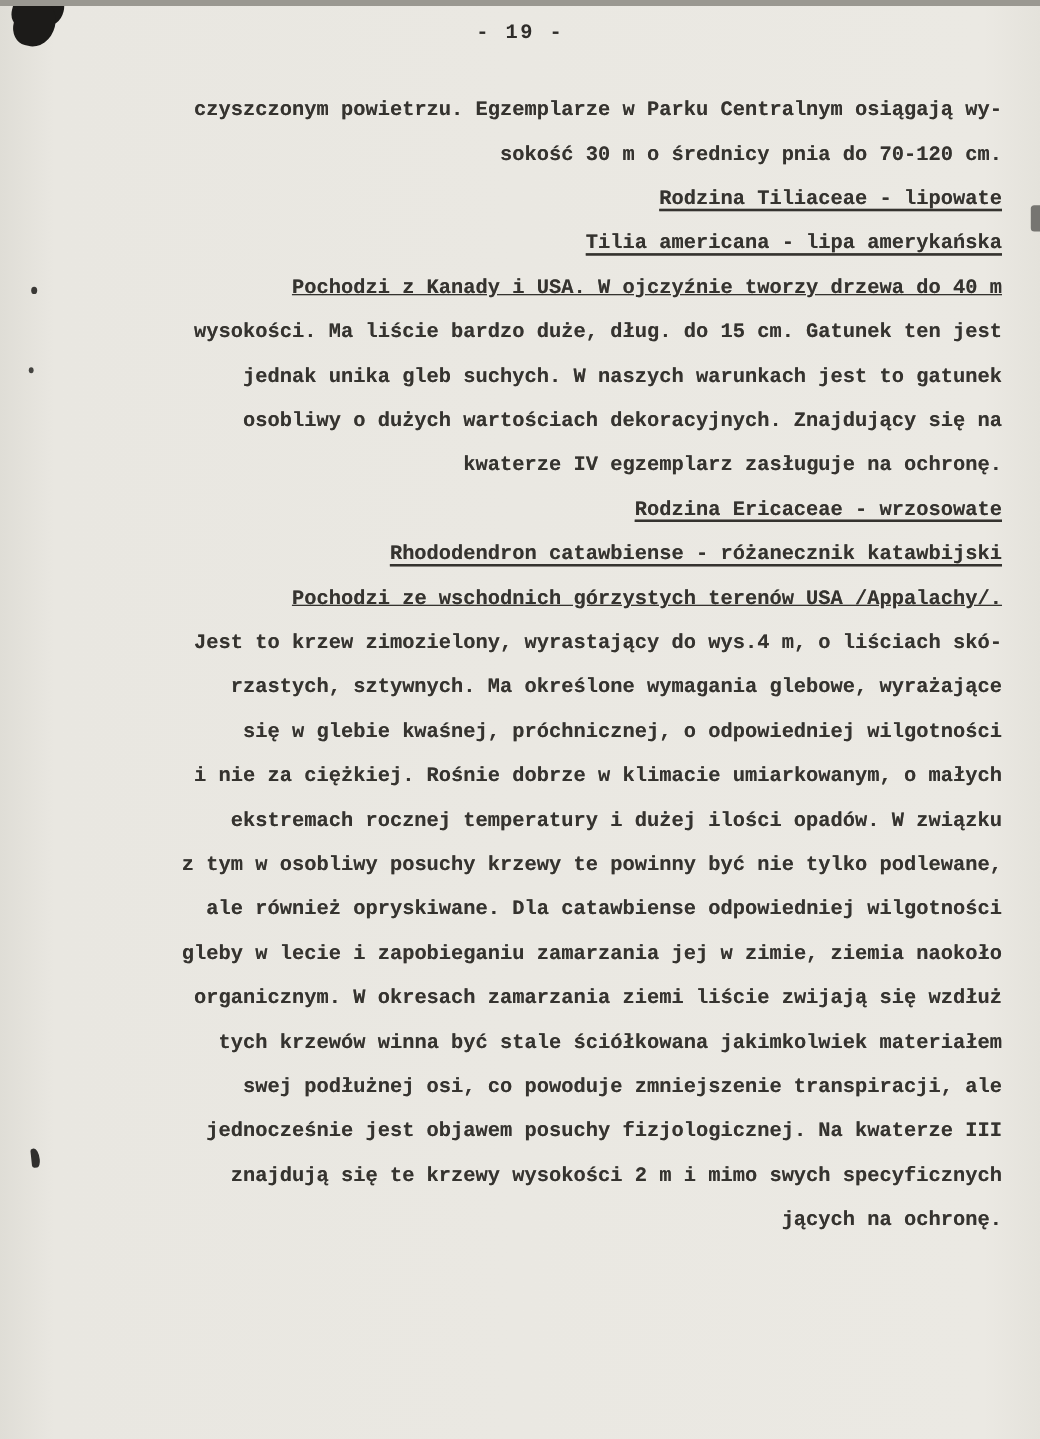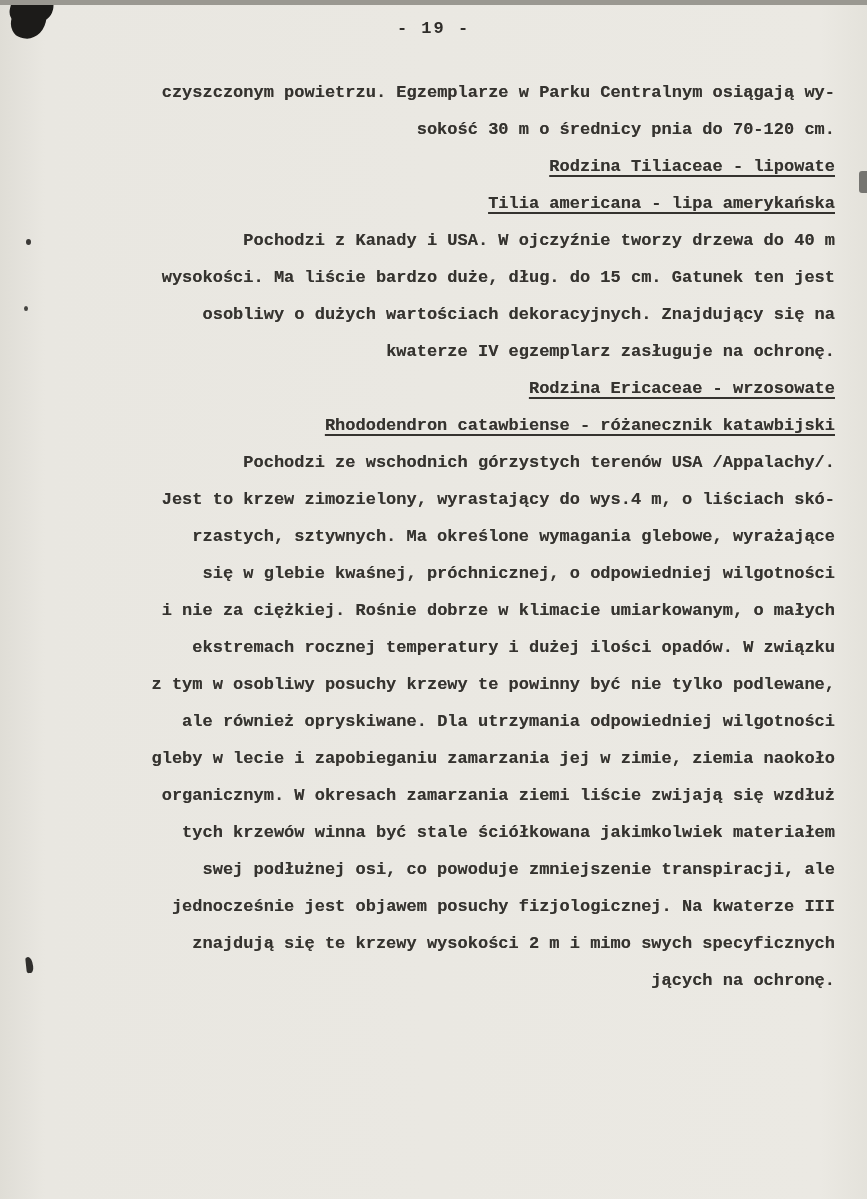--- a/index.html
+++ b/index.html
@@ -46,20 +46,21 @@
     height: 37px;
     text-align: right;
   }
   .line.heading {
     text-decoration: underline;
     text-underline-offset: 4px;
     text-decoration-thickness: 1.5px;
   }
   .line.indent {
     padding-left: 72px;
+    text-decoration: underline;
   }
   
   .artifact {
     position: absolute;
     background: #1c1b19;
     pointer-events: none;
   }
   .artifact.corner-blob {
     top: -6px;
     left: 12px;
@@ -89,32 +90,33 @@
 <div class="page">
   <div class="page-number">- 19 -</div>
 
   <div class="text-block">
       <div class="line body">czyszczonym powietrzu. Egzemplarze w Parku Centralnym osiągają wy-</div>
       <div class="line body">sokość 30 m o średnicy pnia do 70-120 cm.</div>
       <div class="line heading">Rodzina Tiliaceae - lipowate</div>
       <div class="line heading">Tilia americana - lipa amerykańska</div>
       <div class="line body indent">Pochodzi z Kanady i USA. W ojczyźnie tworzy drzewa do 40 m</div>
       <div class="line body">wysokości. Ma liście bardzo duże, dług. do 15 cm. Gatunek ten jest</div>
+      <div class="line body">jednak unika gleb suchych. W naszych warunkach jest to gatunek</div>
       <div class="line body">osobliwy o dużych wartościach dekoracyjnych. Znajdujący się na</div>
       <div class="line body">kwaterze IV egzemplarz zasługuje na ochronę.</div>
       <div class="line heading">Rodzina Ericaceae - wrzosowate</div>
       <div class="line heading">Rhododendron catawbiense - różanecznik katawbijski</div>
       <div class="line body indent">Pochodzi ze wschodnich górzystych terenów USA /Appalachy/.</div>
       <div class="line body">Jest to krzew zimozielony, wyrastający do wys.4 m, o liściach skó-</div>
       <div class="line body">rzastych, sztywnych. Ma określone wymagania glebowe, wyrażające</div>
       <div class="line body">się w glebie kwaśnej, próchnicznej, o odpowiedniej wilgotności</div>
       <div class="line body">i nie za ciężkiej. Rośnie dobrze w klimacie umiarkowanym, o małych</div>
       <div class="line body">ekstremach rocznej temperatury i dużej ilości opadów. W związku</div>
       <div class="line body">z tym w osobliwy posuchy krzewy te powinny być nie tylko podlewane,</div>
-      <div class="line body">ale również opryskiwane. Dla utrzymania odpowiedniej wilgotności</div>
+      <div class="line body">ale również opryskiwane. Dla catawbiense odpowiedniej wilgotności</div>
       <div class="line body">gleby w lecie i zapobieganiu zamarzania jej w zimie, ziemia naokoło</div>
       <div class="line body">organicznym. W okresach zamarzania ziemi liście zwijają się wzdłuż</div>
       <div class="line body">tych krzewów winna być stale ściółkowana jakimkolwiek materiałem</div>
       <div class="line body">swej podłużnej osi, co powoduje zmniejszenie transpiracji, ale</div>
       <div class="line body">jednocześnie jest objawem posuchy fizjologicznej. Na kwaterze III</div>
       <div class="line body">znajdują się te krzewy wysokości 2 m i mimo swych specyficznych</div>
       <div class="line body">jących na ochronę.</div>
     </div>
 
   <div class="artifact corner-blob"></div>

